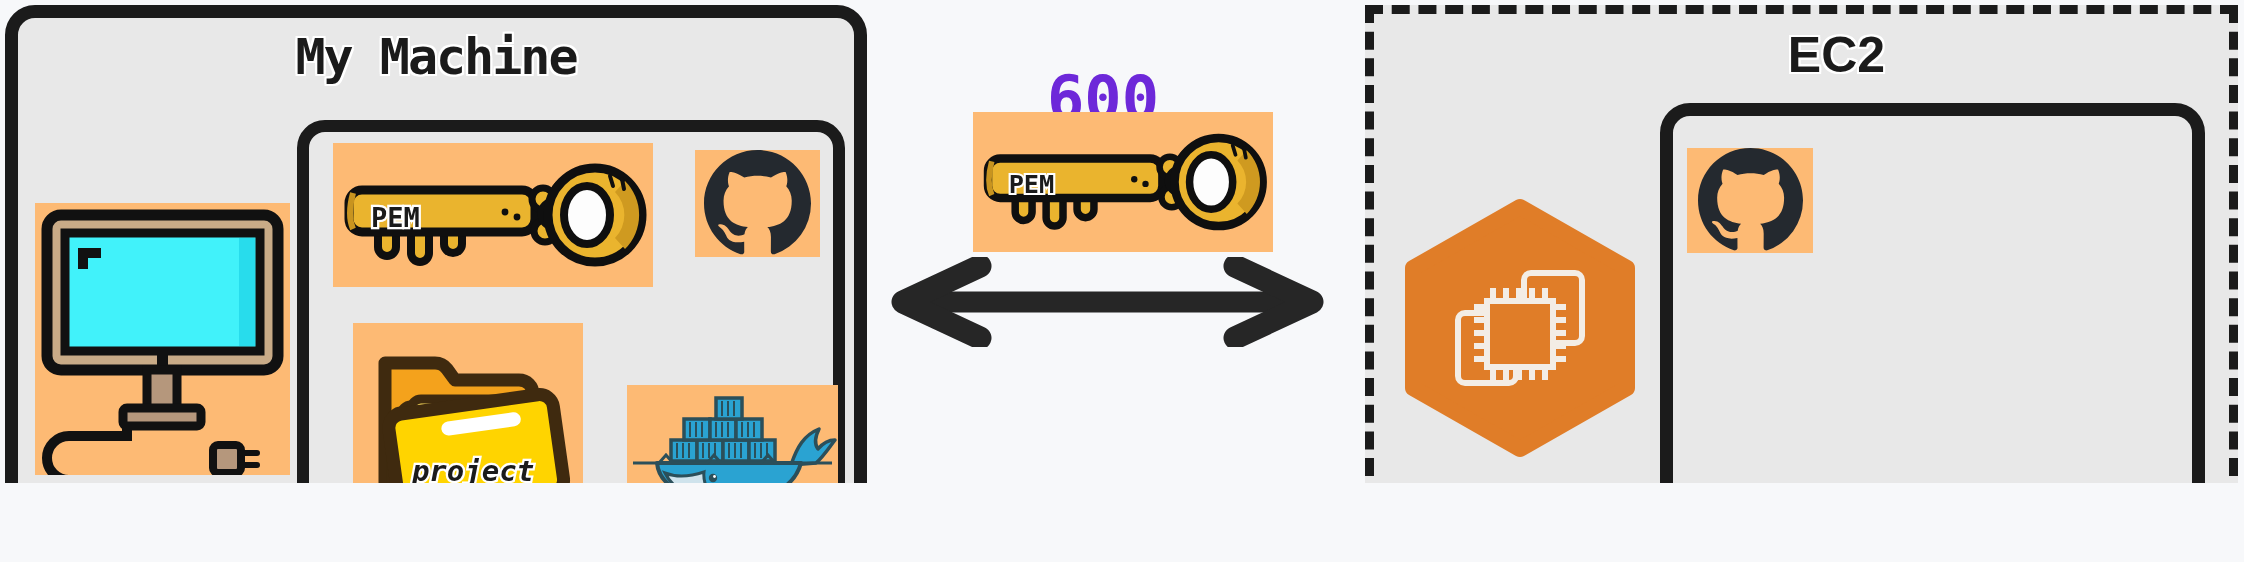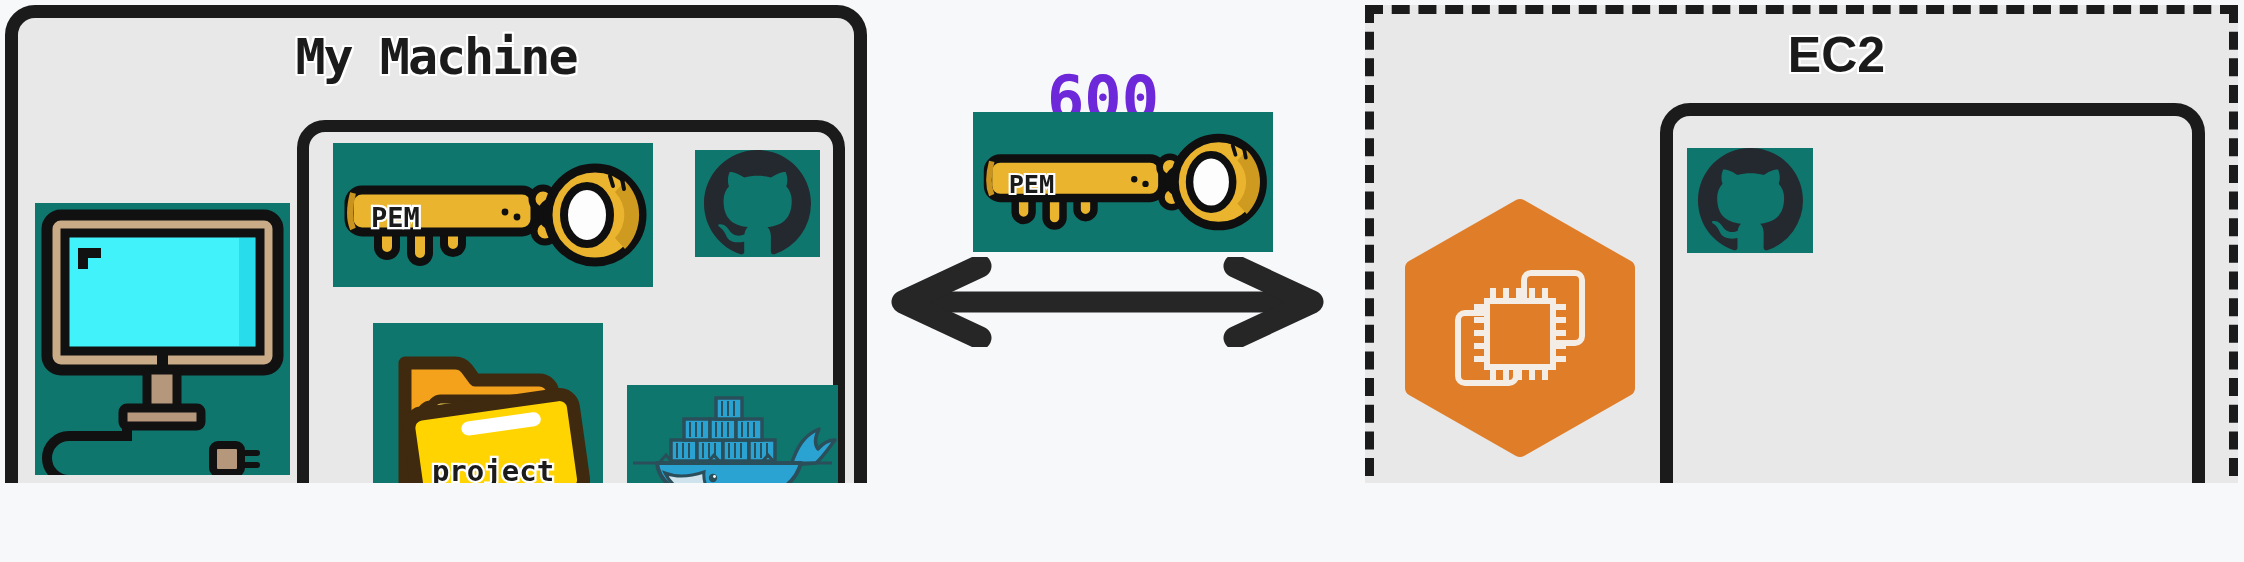--- a/index.html
+++ b/index.html
@@ -5,21 +5,21 @@
   html,body{margin:0;padding:0;background:#f7f8fa;}
   #canvas{
     position:relative;
     width:2244px;height:483px;
     background:#f7f8fa;
     font-family:"DejaVu Sans Mono", monospace;
     overflow:hidden;
     padding-left:20px;
   }
   .abs{position:absolute;}
-  .patch{position:absolute;background:#0f766e;display:flex;align-items:flex-end;justify-content:center;}
+  .patch{position:absolute;background:#fdba74;display:flex;align-items:flex-end;justify-content:center;}
   .patch svg{width:100%;height:100%;}
 
   
   .machine-box{
     left:5px;top:5px;width:862px;height:550px;
     background:#e8e8e8;
     border:13px solid #1b1b1b;border-radius:30px;
     box-sizing:border-box;
   }
   .inner-box{
@@ -197,21 +197,21 @@
       <text x="38" y="84" font-family="DejaVu Sans Mono, monospace" font-weight="bold" font-size="27" fill="#1b1b1b" stroke="#ffffff" stroke-width="4.5" paint-order="stroke">PEM</text>
     </svg>
   </div>
 
   <div class="patch" style="left:695px;top:150px;width:125px;height:107px;">
     <svg viewBox="0 0 16 16" style="width:107px;height:107px;">
         <use href="#sym-github"></use>
       </svg>
   </div>
 
-  <div class="patch" style="left:373px;top:323px;width:230px;height:190px;">
+  <div class="patch" style="left:353px;top:323px;width:230px;height:190px;font-style:italic;">
     <svg viewBox="0 0 230 190">
       <use href="#sym-folder"></use>
       <text x="120" y="158" text-anchor="middle" font-family="DejaVu Sans Mono, monospace" font-weight="bold" font-size="29" fill="#1b1b1b" stroke="#ffffff" stroke-width="4.5" paint-order="stroke">project</text>
     </svg>
   </div>
 
   <div class="patch" style="left:627px;top:385px;width:211px;height:123px;">
     <svg viewBox="0 0 211 123">
         <use href="#sym-docker"></use>
       </svg>

